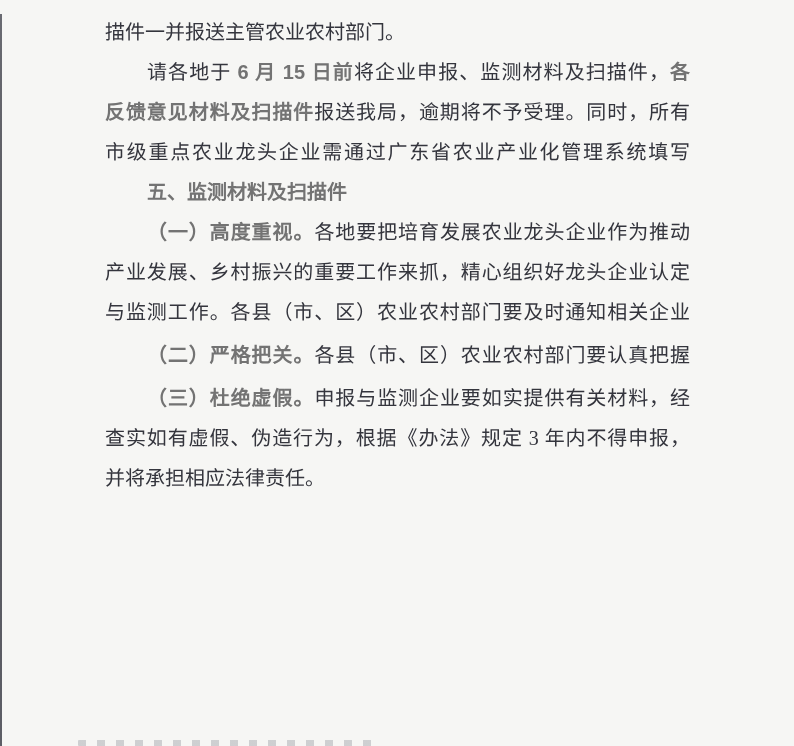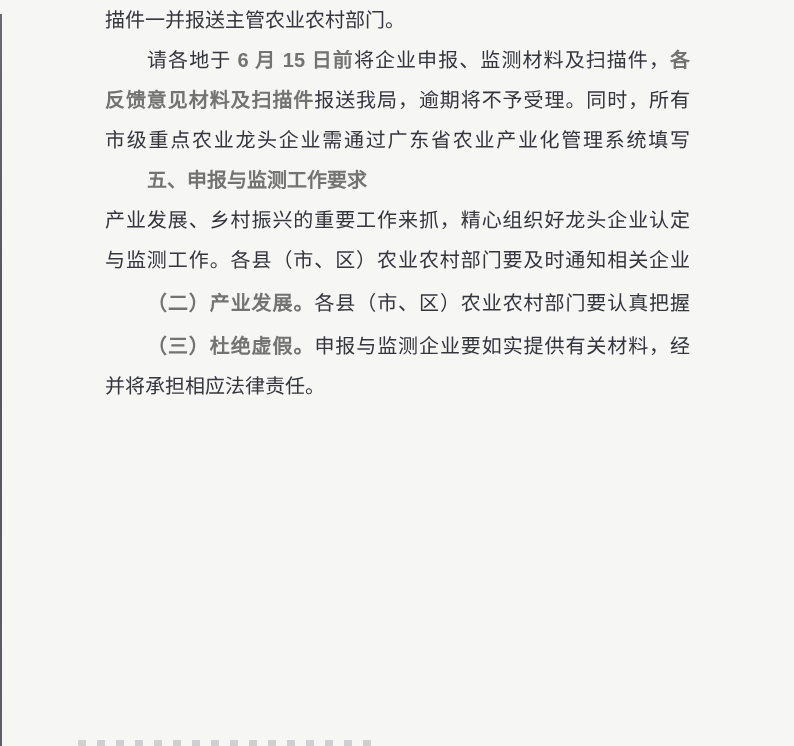--- a/index.html
+++ b/index.html
@@ -14,21 +14,21 @@
   
   .scan-edge {
     position: absolute;
     left: 0; top: 14px; bottom: 0;
     width: 2px;
     background: linear-gradient(180deg, #6a6b72 0%, #55565c 40%, #5d5e66 100%);
   }
   .body-text {
     position: absolute;
     left: 105px;
-    top: 0;
+    top: 12px;
     width: 585px;
     color: #34353d;
     font-size: 20px;
   }
   .line {
     height: 40px;
     line-height: 40px;
     white-space: nowrap;
   }
   .line.just {
@@ -72,35 +72,37 @@
     <div class="line"><span>描件一并报送主管农业农村部门。</span></div>
 
     <div class="line just indent"><span>请各地于 </span><span class="b">6 月 15 日前</span><span>将企业申报、监测材料及扫描件，</span><span class="b">各</span></div>
 
 
     <div class="line just"><span class="b">反馈意见材料及扫描件</span><span>报送我局，逾期将不予受理。同时，所有</span></div>
 
     <div class="line just"><span>市级重点农业龙头企业需通过广东省农业产业化管理系统填写</span></div>
 
 
-    <div class="line indent"><span class="b">五、申报与监测工作要求</span></div>
+    <div class="line indent"><span class="b">五、监测材料及扫描件</span></div>
 
+    <div class="line just indent"><span class="b">（一）高度重视。</span><span>各地要把培育发展农业龙头企业作为推动</span></div>
 
     <div class="line just"><span>产业发展、乡村振兴的重要工作来抓，精心组织好龙头企业认定</span></div>
 
     <div class="line just"><span>与监测工作。各县（市、区）农业农村部门要及时通知相关企业</span></div>
 
 
 
-    <div class="line just indent gap"><span class="b">（二）产业发展。</span><span>各县（市、区）农业农村部门要认真把握</span></div>
+    <div class="line just indent gap"><span class="b">（二）严格把关。</span><span>各县（市、区）农业农村部门要认真把握</span></div>
 
 
 
     <div class="line just indent gap"><span class="b">（三）杜绝虚假。</span><span>申报与监测企业要如实提供有关材料，经</span></div>
 
+    <div class="line just"><span>查实如有虚假、伪造行为，根据《办法》规定 3 年内不得申报，</span></div>
 
     <div class="line"><span>并将承担相应法律责任。</span></div>
 
   </div>
 
   <div class="next-line-fragment"></div>
 
 </div>
 
 </body></html>

